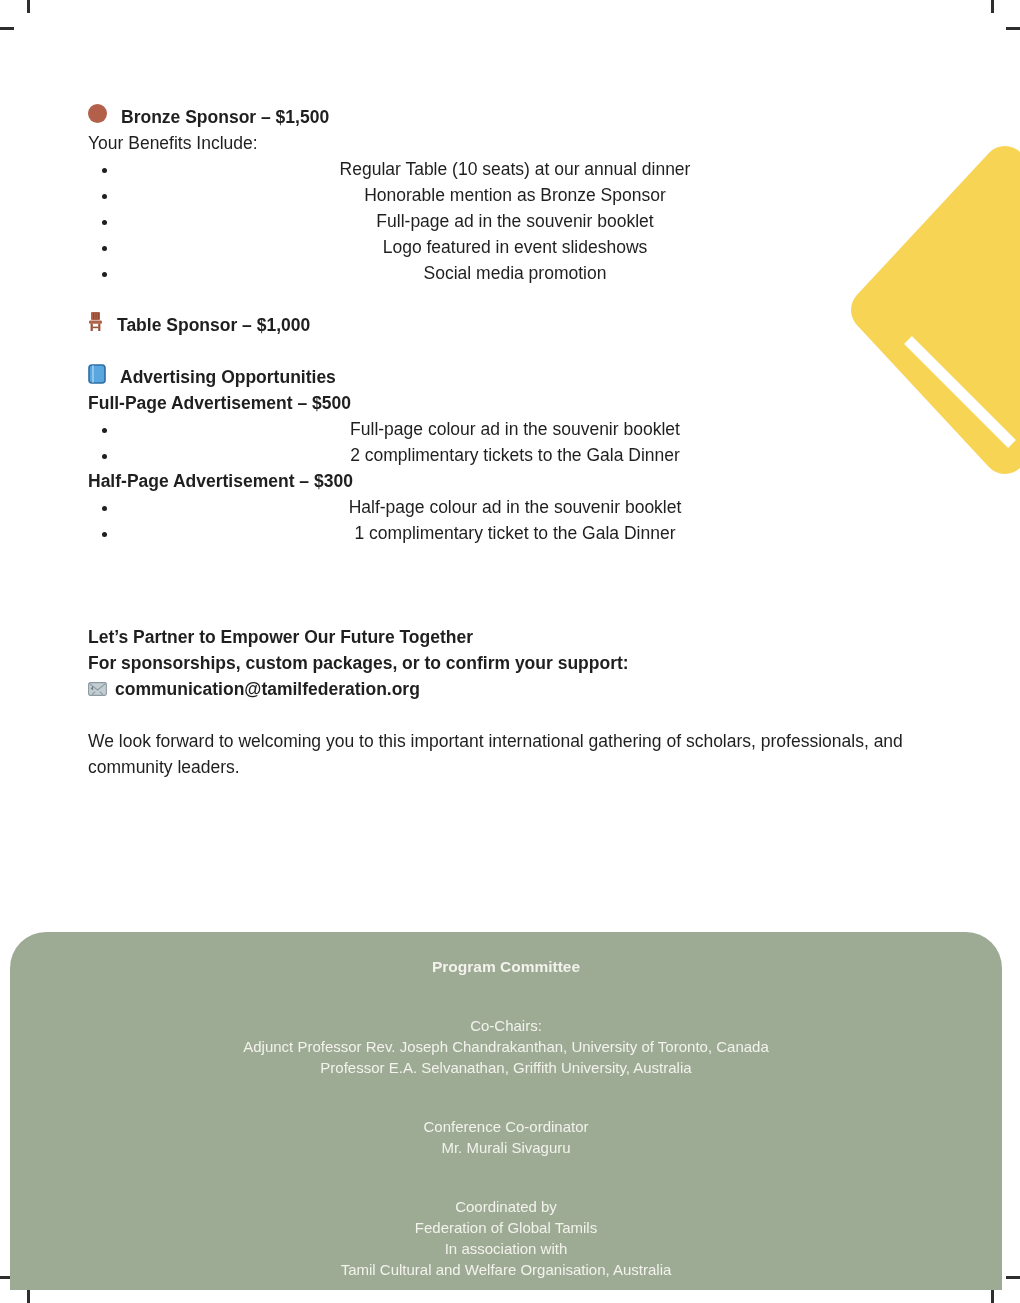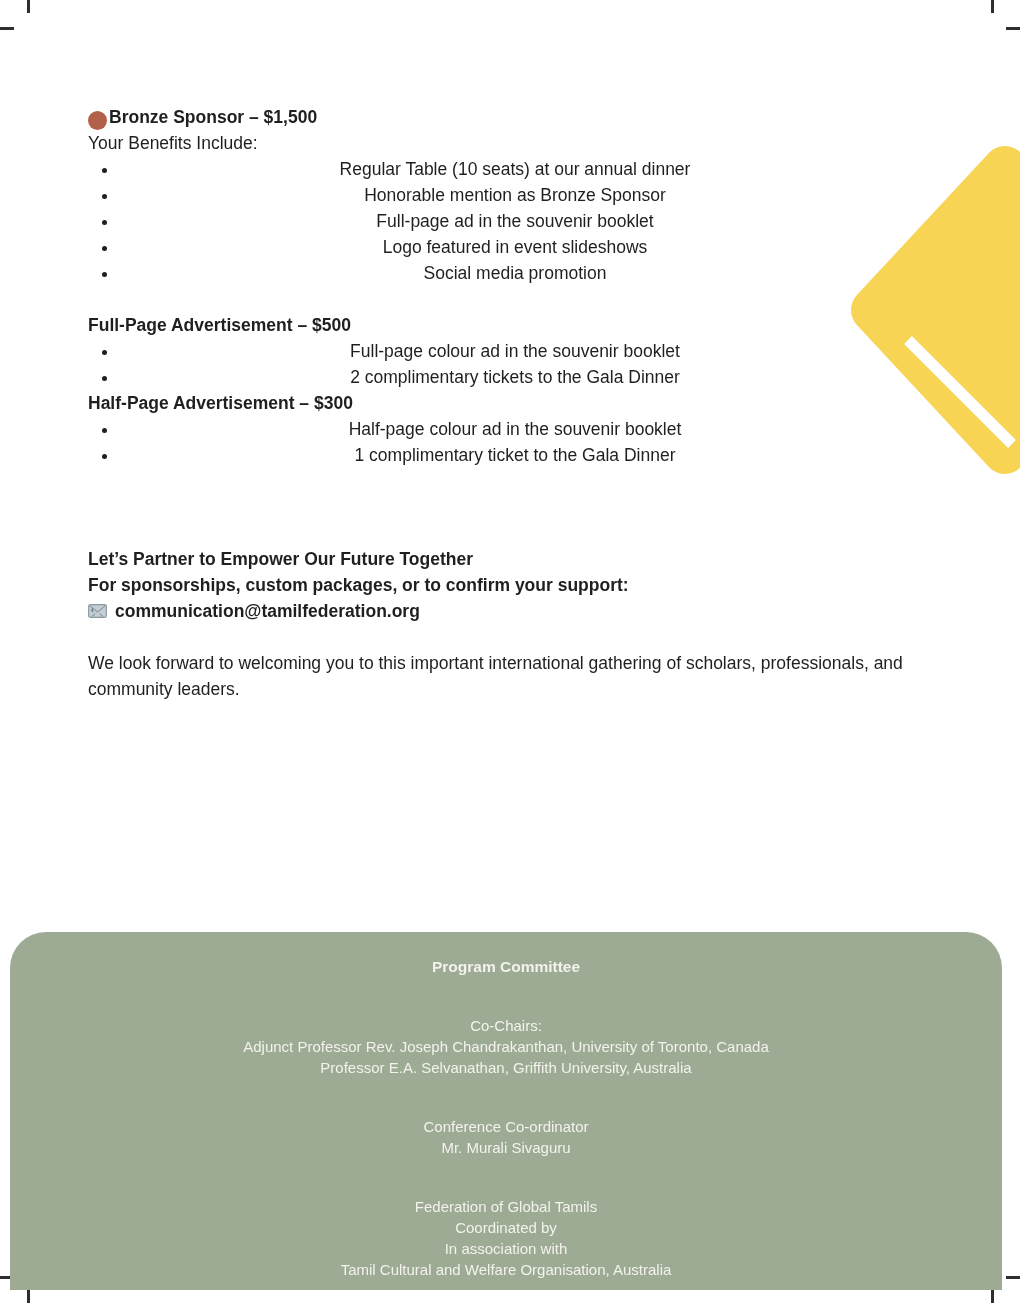--- a/index.html
+++ b/index.html
@@ -38,21 +38,21 @@
   
   .content {
     position: absolute;
     left: 88px;
     top: 104px;
     width: 822px;
     font-size: 17.5px;
     line-height: 26px;
     color: #1f1f1f;
   }
-  .heading { font-weight: 700; display: flex; align-items: flex-end; gap: 2px; }
+  .heading { font-weight: 700; display: flex; align-items: flex-start; gap: 14px; }
   .subheading { font-weight: 700; }
   ul.bullets { margin: 0; padding-left: 31px; list-style: disc; text-align: center; }
   ul.bullets li { padding-left: 1px; }
   .section { margin-top: 26px; }
   .section:first-child { margin-top: 0; }
   .partner-block { margin-top: 78px; font-weight: bold; }
   .email-line { display: flex; align-items: center; gap: 8px; }
   .closing-block { margin-top: 26px; }
 
   .icon-box { display: inline-flex; align-items: center; justify-content: center; flex: 0 0 auto; }
@@ -127,23 +127,47 @@
       <ul class="bullets">
         <li>Regular Table (10 seats) at our annual dinner</li>
         <li>Honorable mention as Bronze Sponsor</li>
         <li>Full-page ad in the souvenir booklet</li>
         <li>Logo featured in event slideshows</li>
         <li>Social media promotion</li>
       </ul>
     </div>
 
     <div class="section">
+      <div class="heading">
+        <span class="icon-box">
+          <svg width="15" height="19" viewBox="0 0 15 19" xmlns="http://www.w3.org/2000/svg">
+            <rect x="3" y="0" width="9" height="8" rx="1" fill="#b0624a"></rect>
+            <line x1="5.6" y1="1" x2="5.6" y2="7" stroke="#8e4a33" stroke-width="1.1"></line>
+            <line x1="8" y1="1" x2="8" y2="7" stroke="#8e4a33" stroke-width="1.1"></line>
+            <line x1="10.4" y1="1" x2="10.4" y2="7" stroke="#8e4a33" stroke-width="1.1"></line>
+            <rect x="1" y="8.5" width="13" height="3.2" rx="1.2" fill="#b0624a"></rect>
+            <rect x="2.6" y="11.7" width="2.2" height="7.3" fill="#9c5239"></rect>
+            <rect x="10.2" y="11.7" width="2.2" height="7.3" fill="#9c5239"></rect>
+            <rect x="4.5" y="14.6" width="6" height="1.6" fill="#9c5239"></rect>
+          </svg>
+        </span>
+        <span>Table Sponsor – $1,000</span>
+      </div>
     </div>
 
     <div class="section">
+      <div class="heading">
+        <span class="icon-box">
+          <svg width="18" height="20" viewBox="0 0 18 20" xmlns="http://www.w3.org/2000/svg">
+            <rect x="1" y="1" width="16" height="18" rx="3" fill="#5aa7e0" stroke="#2d6da3" stroke-width="1.6"></rect>
+            <line x1="5" y1="1.5" x2="5" y2="18.5" stroke="#8ec6ee" stroke-width="2"></line>
+          </svg>
+        </span>
+        <span>Advertising Opportunities</span>
+      </div>
       <div class="subheading">Full-Page Advertisement – $500</div>
       <ul class="bullets">
         <li>Full-page colour ad in the souvenir booklet</li>
         <li>2 complimentary tickets to the Gala Dinner</li>
       </ul>
       <div class="subheading">Half-Page Advertisement – $300</div>
       <ul class="bullets">
         <li>Half-page colour ad in the souvenir booklet</li>
         <li>1 complimentary ticket to the Gala Dinner</li>
       </ul>
@@ -177,22 +201,22 @@
       <div>Adjunct Professor Rev. Joseph Chandrakanthan, University of Toronto, Canada</div>
       <div>Professor E.A. Selvanathan, Griffith University, Australia</div>
     </div>
 
     <div class="fgroup">
       <div>Conference Co-ordinator</div>
       <div>Mr. Murali Sivaguru</div>
     </div>
 
     <div class="fgroup">
+      <div>Coordinated by</div>
       <div>Federation of Global Tamils</div>
-      <div>Coordinated by</div>
       <div>In association with</div>
       <div>Tamil Cultural and Welfare Organisation, Australia</div>
     </div>
 
     <div class="footer-divider">
       <span class="line"></span>
       <span class="dot"></span>
       <span class="line"></span>
     </div>
   </div>

